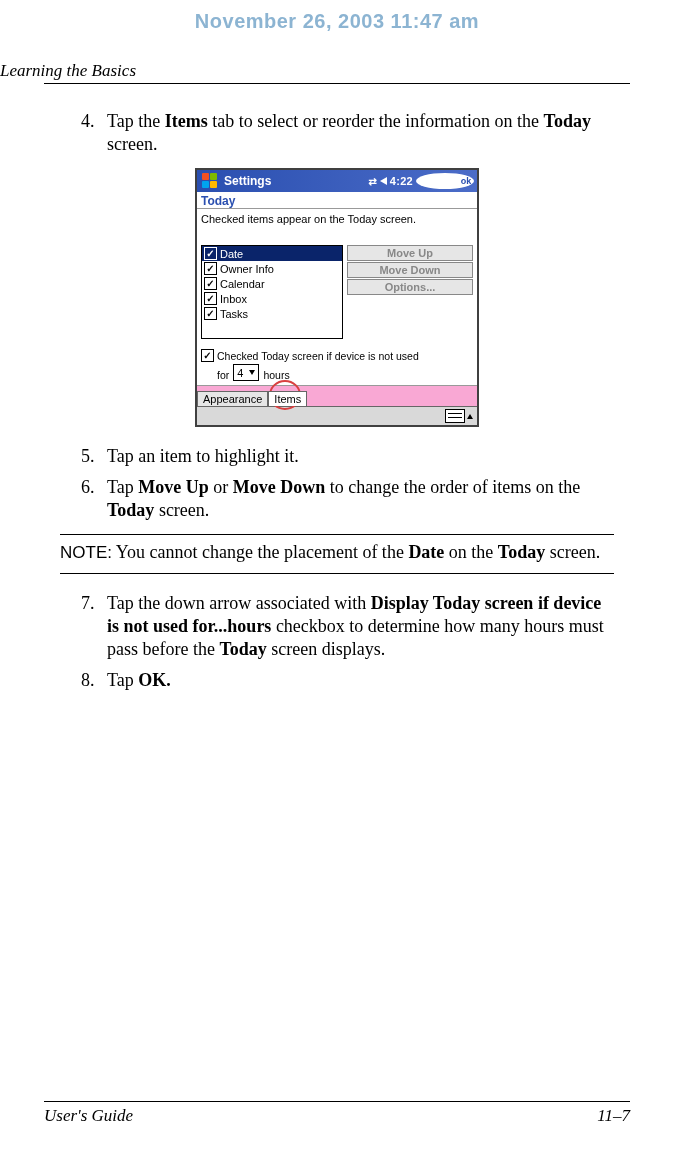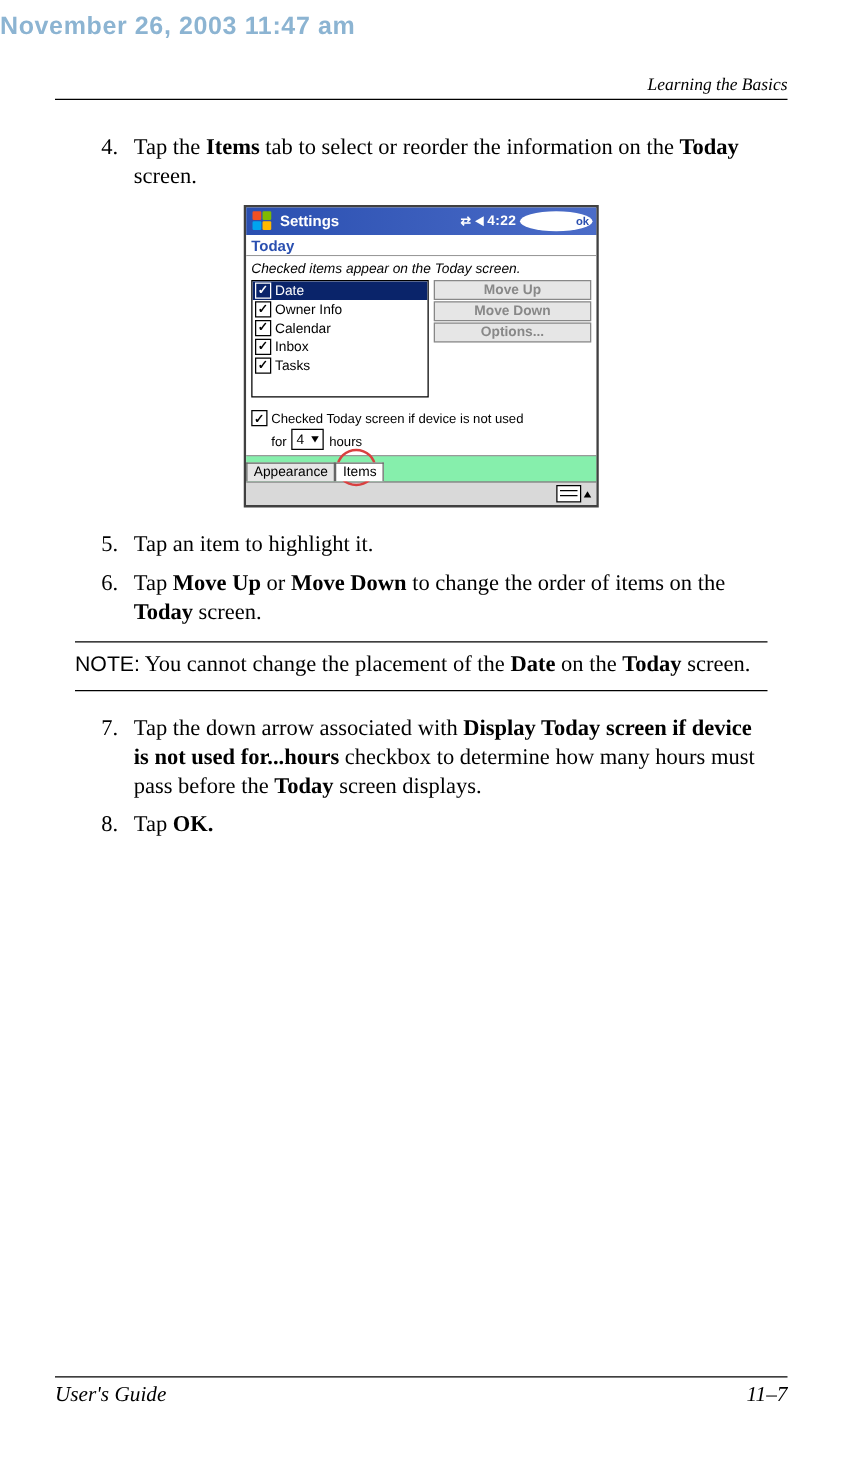--- a/index.html
+++ b/index.html
@@ -7,32 +7,31 @@
     padding: 0;
     width: 674px;
     height: 1166px;
     background: white;
     font-family: "Times New Roman", serif;
     position: relative;
     font-size: 18px;
     color: #000;
   }
   .timestamp {
-    text-align: left;
+    text-align: center;
     font-family: Arial, Helvetica, sans-serif;
     font-weight: bold;
     color: #8cb4d2;
     font-size: 20px;
     padding-top: 10px;
     letter-spacing: 0.5px;
   }
   .header-right {
-    text-align: right;
     font-style: italic;
-    font-size: 14px;
+    font-size: 17px;
     padding-right: 44px;
     margin-top: 28px;
     padding-bottom: 2px;
   }
   .header-rule {
     border: none;
     border-top: 1px solid #000;
     margin: 0 44px 0 44px;
   }
   .content {
@@ -144,21 +143,21 @@
     color: #2a4fb0;
     padding: 2px 4px 0 4px;
     border-bottom: 1px solid #999;
   }
   .dev-body {
     background: white;
     font-family: Tahoma, Arial, sans-serif;
     font-size: 11px;
     padding: 4px;
   }
-  .instr-text { margin-bottom: 3px; font-size:11px;font-style:italic;}
+  .instr-text { margin-bottom: 20px; font-size:11px;}
   .listbox-row { display:flex; gap:4px; }
   .listbox {
     border: 1px solid #000;
     width: 140px;
     height: 92px;
     overflow: hidden;
     background: white;
   }
   .listbox .row {
     display:flex; align-items:center;
@@ -214,21 +213,21 @@
     font-size:11px;
     height:15px;
   }
   .dd .arrow {
     width:0;height:0;
     border-left:3px solid transparent;
     border-right:3px solid transparent;
     border-top:5px solid #000;
   }
   .tabbar {
-    background:#86efac;
+    background:#f9a8d4;
     display:flex;
     align-items:flex-end;
     height:20px;
     border-top:1px solid #999;
     font-family: Tahoma, Arial, sans-serif;
     font-size:11px;
     position:relative;
   }
   .tab {
     border:1px solid #666;

